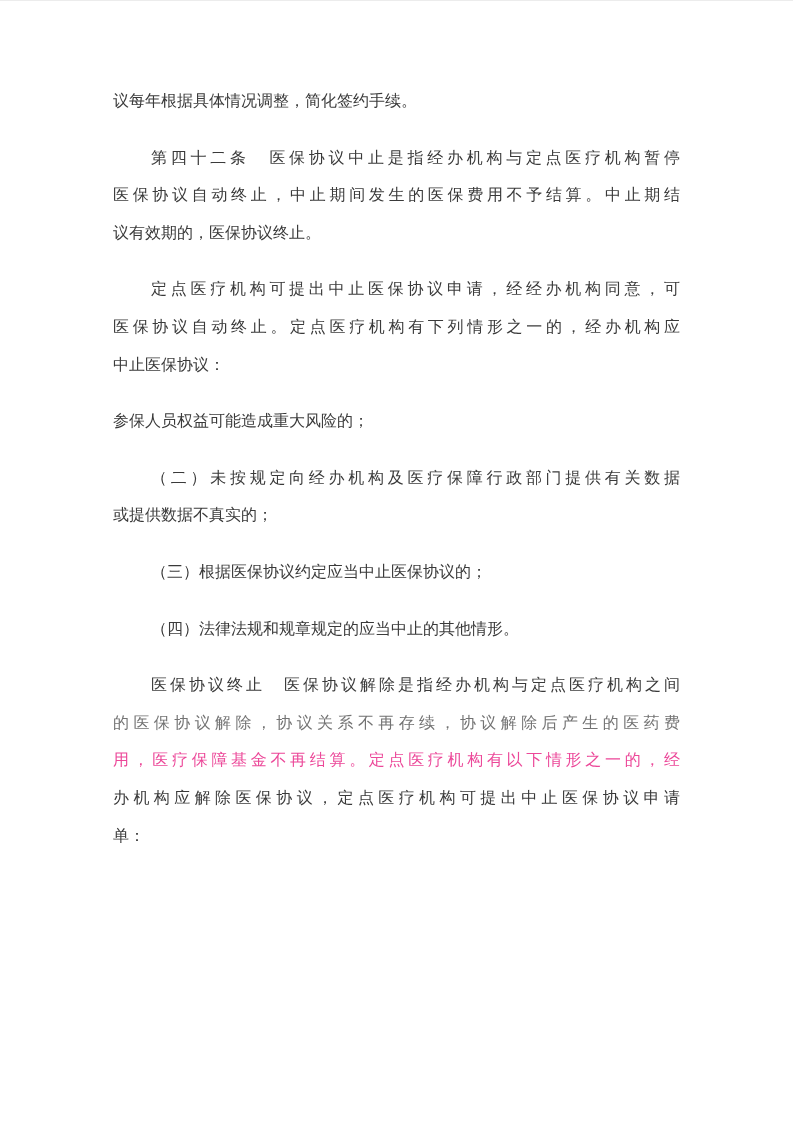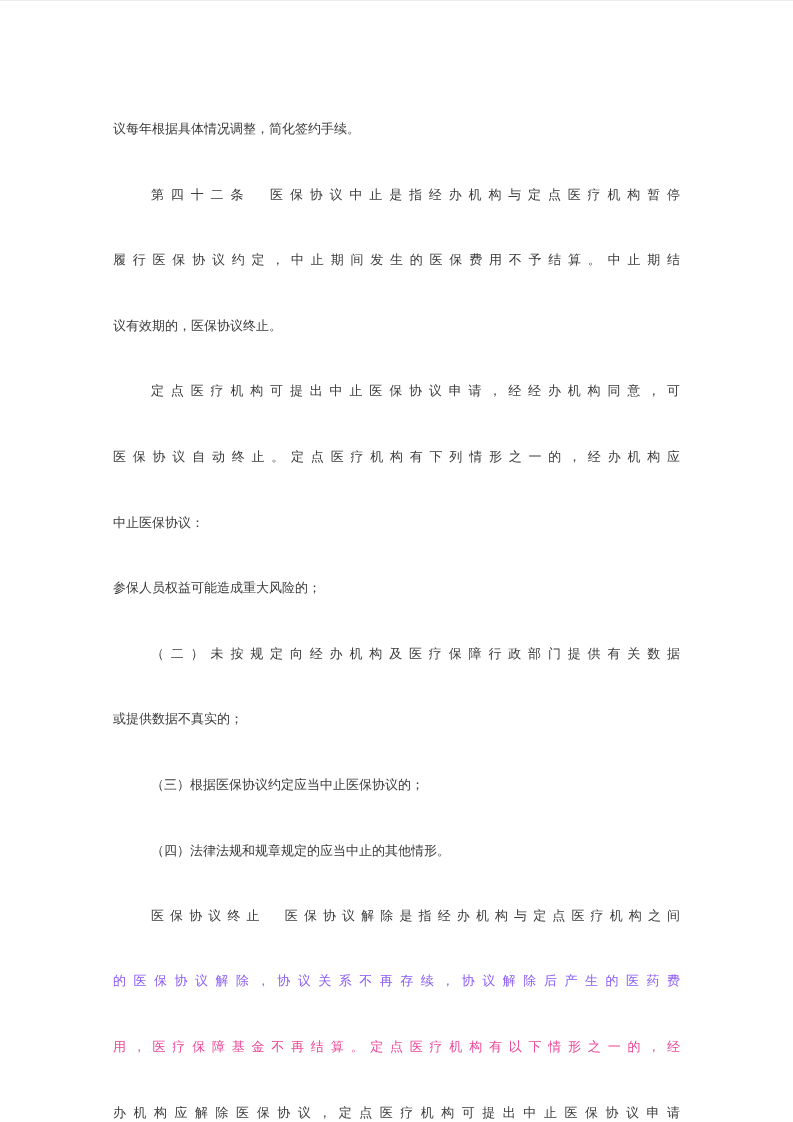--- a/index.html
+++ b/index.html
@@ -20,26 +20,25 @@
   }
   .paragraph {
     margin: 0 0 19px 0;
   }
   .paragraph:last-child {
     margin-bottom: 0;
   }
   .line {
     height: 37.6px;
     line-height: 37.6px;
-    font-size: 13px;
+    font-size: 16px;
     color: #3a3a3a;
     letter-spacing: 0;
     text-align: left;
     white-space: nowrap;
-    margin-top: 28px;
   }
   
   .line.fill {
     white-space: normal;
     text-align: justify;
     text-align-last: justify;
   }
   
   .line.indent {
     text-indent: 38px;
@@ -48,21 +47,21 @@
 </head>
 <body>
 
 <div class="page">
   <div id="doc-body">
       <div class="paragraph">
         <div class="line" style="color: rgb(58, 58, 58);">议每年根据具体情况调整，简化签约手续。</div>
       </div>
       <div class="paragraph">
         <div class="line fill indent" style="color: rgb(58, 58, 58);">第四十二条　医保协议中止是指经办机构与定点医疗机构暂停</div>
-        <div class="line fill" style="color: rgb(58, 58, 58);">履行医保协议约定，中止期间发生的医保费用不予结算。中止期结</div>
+        <div class="line fill" style="color: rgb(58, 58, 58);">医保协议自动终止，中止期间发生的医保费用不予结算。中止期结</div>
         <div class="line" style="color: rgb(58, 58, 58);">议有效期的，医保协议终止。</div>
       </div>
       <div class="paragraph">
         <div class="line fill indent" style="color: rgb(58, 58, 58);">定点医疗机构可提出中止医保协议申请，经经办机构同意，可</div>
         <div class="line fill" style="color: rgb(58, 58, 58);">医保协议自动终止。定点医疗机构有下列情形之一的，经办机构应</div>
         <div class="line" style="color: rgb(58, 58, 58);">中止医保协议：</div>
       </div>
       <div class="paragraph">
         <div class="line" style="color: rgb(58, 58, 58);">参保人员权益可能造成重大风险的；</div>
       </div>
@@ -71,19 +70,19 @@
         <div class="line" style="color: rgb(58, 58, 58);">或提供数据不真实的；</div>
       </div>
       <div class="paragraph">
         <div class="line indent" style="color: rgb(58, 58, 58);">（三）根据医保协议约定应当中止医保协议的；</div>
       </div>
       <div class="paragraph">
         <div class="line indent" style="color: rgb(58, 58, 58);">（四）法律法规和规章规定的应当中止的其他情形。</div>
       </div>
       <div class="paragraph">
         <div class="line fill indent" style="color: rgb(58, 58, 58);">医保协议终止　医保协议解除是指经办机构与定点医疗机构之间</div>
-        <div class="line fill" style="color: #8b5cf6; font-family: Liberation Mono, monospace;">的医保协议解除，协议关系不再存续，协议解除后产生的医药费</div>
+        <div class="line fill" style="color: #737373;">的医保协议解除，协议关系不再存续，协议解除后产生的医药费</div>
         <div class="line fill" style="color: #ec4899;">用，医疗保障基金不再结算。定点医疗机构有以下情形之一的，经</div>
         <div class="line fill" style="color: rgb(58, 58, 58);">办机构应解除医保协议，定点医疗机构可提出中止医保协议申请</div>
         <div class="line" style="color: rgb(58, 58, 58);">单：</div>
       </div>
     </div>
 </div>
 
 </body></html>

